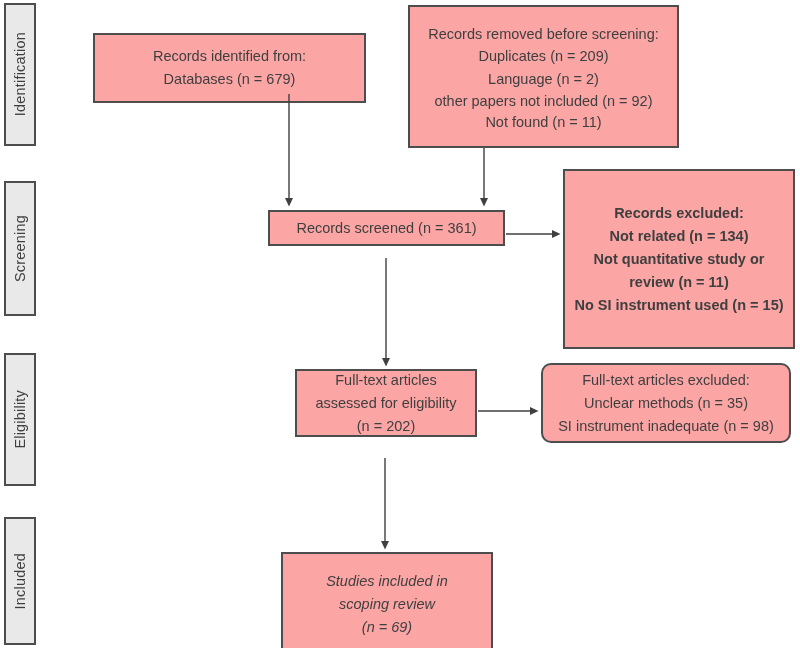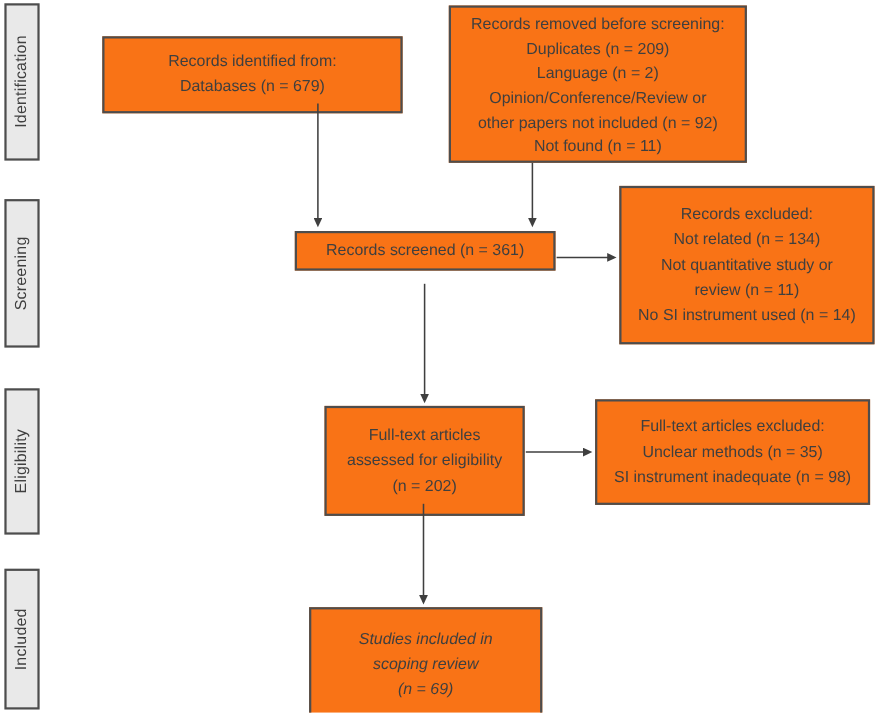--- a/index.html
+++ b/index.html
@@ -13,21 +13,21 @@
     height: 648px;
     background: var(--background, #ffffff);
     font-family: "Liberation Sans", sans-serif;
     color: var(--text, #3f3f3f);
     overflow: hidden;
   }
   .node {
     position: absolute;
     box-sizing: border-box;
     border: 2px solid var(--box-border, #4d4d4d);
-    background: #f97316;
+    background: #fca5a5;
     display: flex;
     flex-direction: column;
     align-items: center;
     justify-content: center;
     text-align: center;
     font-size: 14.5px;
     line-height: 23px;
     padding: 2px 4px;
   }
   .node .line { width: 100%; }
@@ -81,44 +81,43 @@
 
   <div class="node" style="left:93px; top:23px; width:273px; height:70px;margin-top:10px;">
     <div class="line">Records identified from:</div>
     <div class="line">Databases (n = 679)</div>
   </div>
 
   <div class="node" style="left:408px; top:5px; width:271px; height:143px; line-height:22.5px;">
     <div class="line">Records removed before screening:</div>
     <div class="line">Duplicates (n = 209)</div>
     <div class="line">Language (n = 2)</div>
-    <div class="line">Opinion/Conference/Review or</div>
     <div class="line">other papers not included (n = 92)</div>
     <div class="line" style="line-height:18px;">Not found (n = 11)</div>
   </div>
 
   <div class="node" style="left:268px; top:210px; width:237px; height:36px;">
     <div class="line">Records screened (n = 361)</div>
   </div>
 
-  <div class="node" style="left:563px; top:169px; width:232px; height:144px;">
+  <div class="node" style="left:563px; top:169px; width:232px; height:180px;font-weight:bold;">
     <div class="line">Records excluded:</div>
     <div class="line">Not related (n = 134)</div>
     <div class="line">Not quantitative study or</div>
     <div class="line">review (n = 11)</div>
-    <div class="line">No SI instrument used (n = 14)</div>
+    <div class="line">No SI instrument used (n = 15)</div>
   </div>
 
-  <div class="node" style="left:295px; top:369px; width:182px; height:100px;">
+  <div class="node" style="left:295px; top:369px; width:182px; height:68px;">
     <div class="line">Full-text articles</div>
     <div class="line">assessed for eligibility</div>
     <div class="line">(n = 202)</div>
   </div>
 
-  <div class="node" style="left:541px; top:363px; width:250px; height:96px;">
+  <div class="node" style="left:541px; top:363px; width:250px; height:80px;border-radius:10px;">
     <div class="line">Full-text articles excluded:</div>
     <div class="line">Unclear methods (n = 35)</div>
     <div class="line">SI instrument inadequate (n = 98)</div>
   </div>
 
   <div class="node" style="left:281px; top:552px; width:212px; height:105px;font-style:italic;">
     <div class="line">Studies included in</div>
     <div class="line">scoping review</div>
     <div class="line">(n = 69)</div>
   </div>

